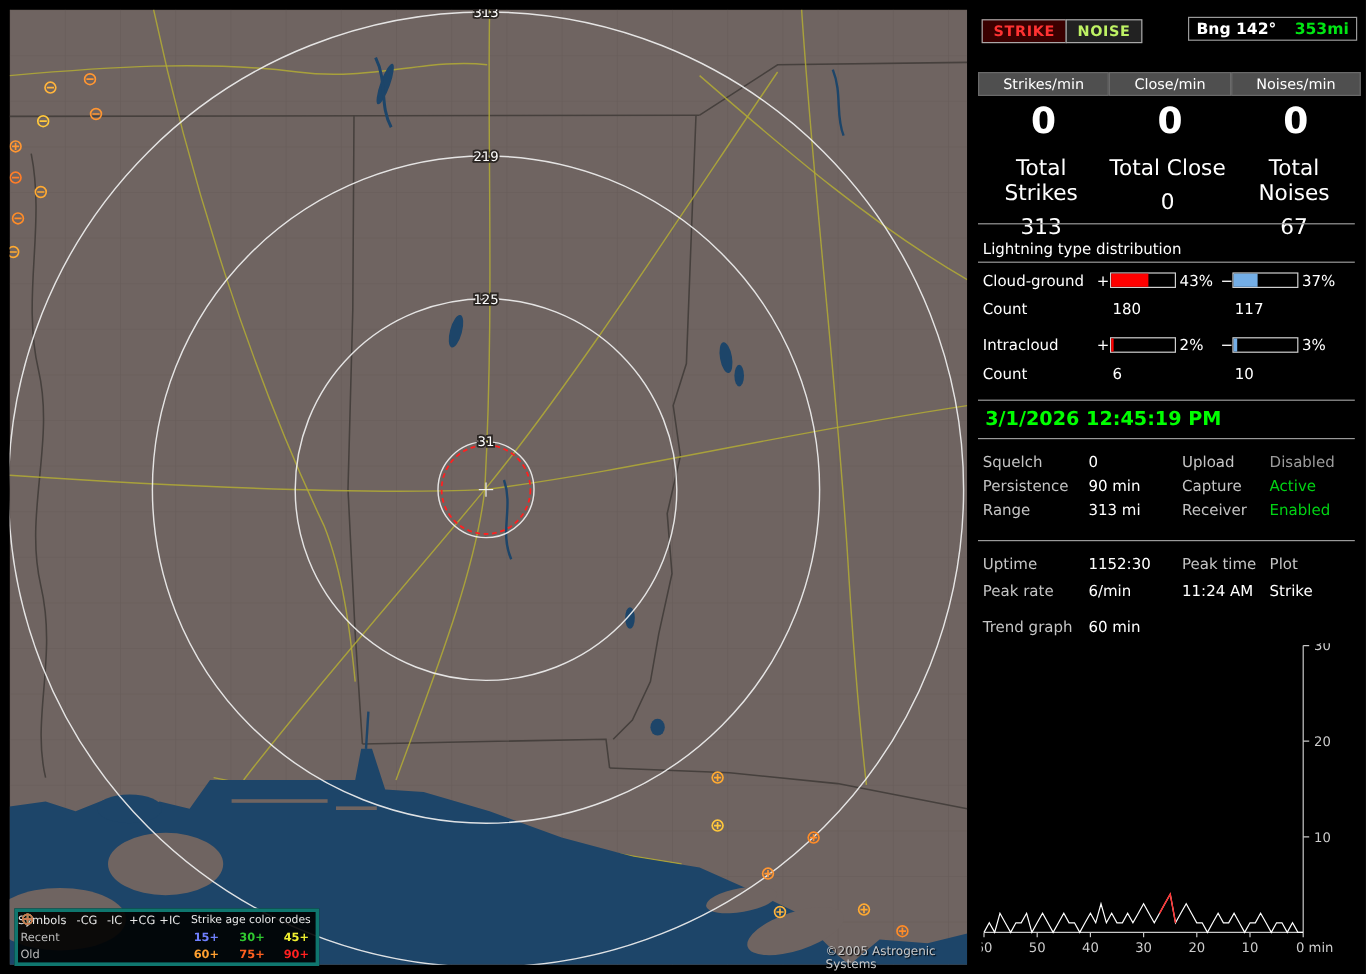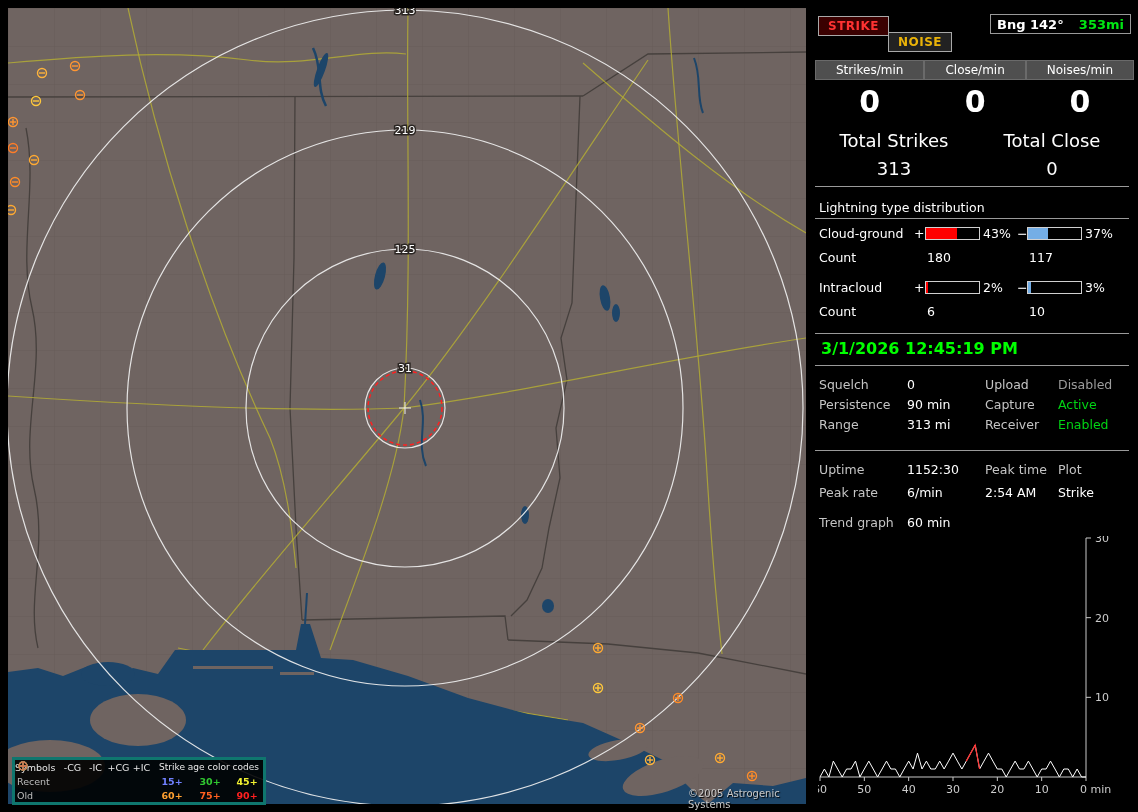--- a/index.html
+++ b/index.html
@@ -25,21 +25,21 @@
   #legend .span3{grid-column:span 3;font-size:9px;text-align:center;color:#e8e8e8;}
   #legend .age{font-weight:bold;text-align:center;font-size:9.5px;}
   #legend .sym{display:flex;justify-content:center;align-items:center;height:12px;}
   #credit{position:absolute;left:680px;top:780px;font-size:10px;color:#c8c8c8;text-shadow:1px 1px 1px #000;}
   
   #panel{position:absolute;left:815px;top:8px;width:316px;height:796px;color:#fff;font-size:12.5px;}
   .abs{position:absolute;}
   .btn{display:inline-block;border:1px solid #a8a8a8;font-weight:bold;font-size:12px;
        padding:2px 9px;letter-spacing:.5px;cursor:pointer;}
   #btn-strike{left:3px;top:8px;background:#3a0000;color:#ff3232;}
-  #btn-noise{left:73px;top:24px;background:#222;color:#eab308;}
+  #btn-noise{left:73px;top:8px;background:#222;color:#bef264;}
   #bng-box{left:175px;top:6px;width:127px;height:18px;border:1px solid #999;background:#000;
            display:flex;justify-content:space-between;align-items:center;padding:0 6px;font-weight:bold;font-size:13px;}
   #bng-box .dist{color:#00e613;}
   .ctr-row{left:0;top:52px;width:316px;display:flex;}
   .ctr-col{flex:1;text-align:center;}
   .ctr-label{display:inline-block;background:#4f4f4f;color:#fff;font-size:12px;padding:2px 20px;border:1px solid #6a6a6a;}
   .ctr-zero{font-size:30px;font-weight:bold;margin-top:4px;}
   .tot-row{left:0;top:122px;width:316px;display:flex;}
   .tot-col{flex:1;text-align:center;font-size:18px;}
   .tot-val{margin-top:7px;}
@@ -320,20 +320,24 @@
 
     <div class="abs tot-row">
       <div class="tot-col">
         <div>Total Strikes</div>
         <div class="tot-val">313</div>
       </div>
       <div class="tot-col">
         <div>Total Close</div>
         <div class="tot-val">0</div>
       </div>
+      <div class="tot-col">
+        <div>Total Noises</div>
+        <div class="tot-val">67</div>
+      </div>
     </div>
 
     <div class="abs hline" style="top:178px"></div>
     <div class="abs sect-title" style="left:4px;top:192px">Lightning type distribution</div>
     <div class="abs hline" style="top:210px"></div>
 
     <div class="abs b" style="left:4px;top:218px">Cloud-ground</div>
     <div class="abs b" style="left:99px;top:218px">+</div>
     <div class="abs bar" style="left:110px;top:219px">
       <span class="bar-fill" style="width: 58%; background: rgb(255, 0, 0);"></span>
@@ -384,21 +388,21 @@
 
     <div class="abs hline" style="top:442px"></div>
 
     <div class="abs gray" style="left:4px;top:454px">Uptime</div>
     <div class="abs" style="left:92px;top:454px">1152:30</div>
     <div class="abs gray" style="left:170px;top:454px">Peak time</div>
     <div class="abs gray" style="left:243px;top:454px">Plot</div>
 
     <div class="abs gray" style="left:4px;top:477px">Peak rate</div>
     <div class="abs" style="left:92px;top:477px">6/min</div>
-    <div class="abs" style="left:170px;top:477px">2:54 AM</div>
+    <div class="abs" style="left:170px;top:477px">11:24 AM</div>
     <div class="abs" style="left:243px;top:477px">Strike</div>
 
     <div class="abs gray" style="left:4px;top:507px">Trend graph</div>
     <div class="abs" style="left:92px;top:507px">60 min</div>
 
     <svg class="abs" id="trend-svg" style="left:3px;top:528px" width="310" height="264">
         <line x1="268" y1="2" x2="268" y2="241" stroke="#c8c8c8"></line>
         <line x1="2" y1="241" x2="268" y2="241" stroke="#c8c8c8"></line>
         <line x1="268" y1="2" x2="273" y2="2" stroke="#c8c8c8"></line>
         <text x="277" y="6" class="tick">30</text>

